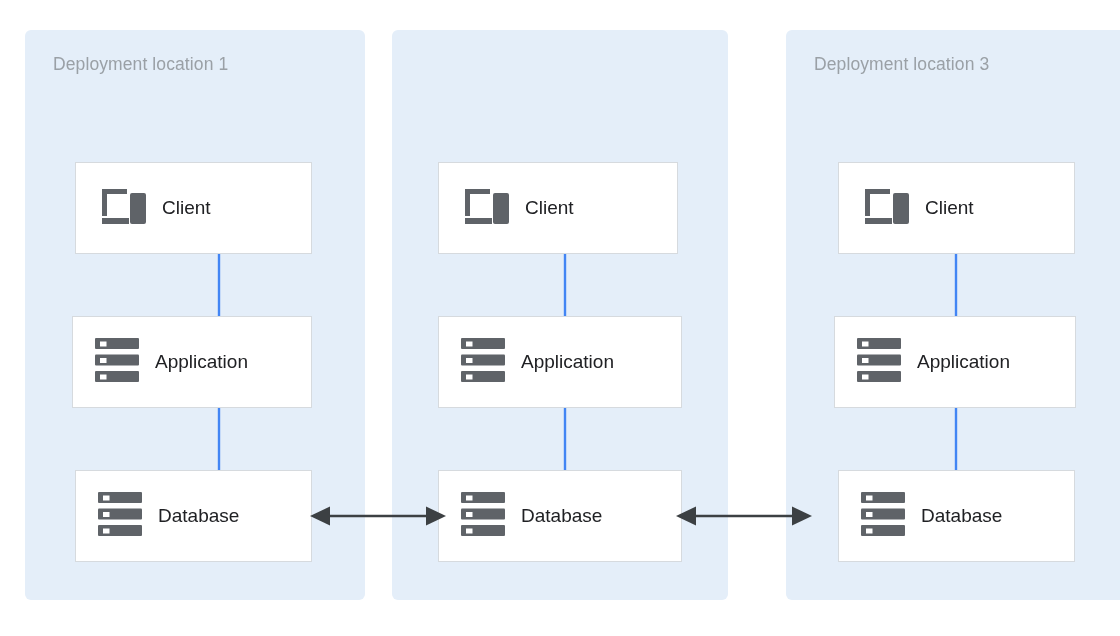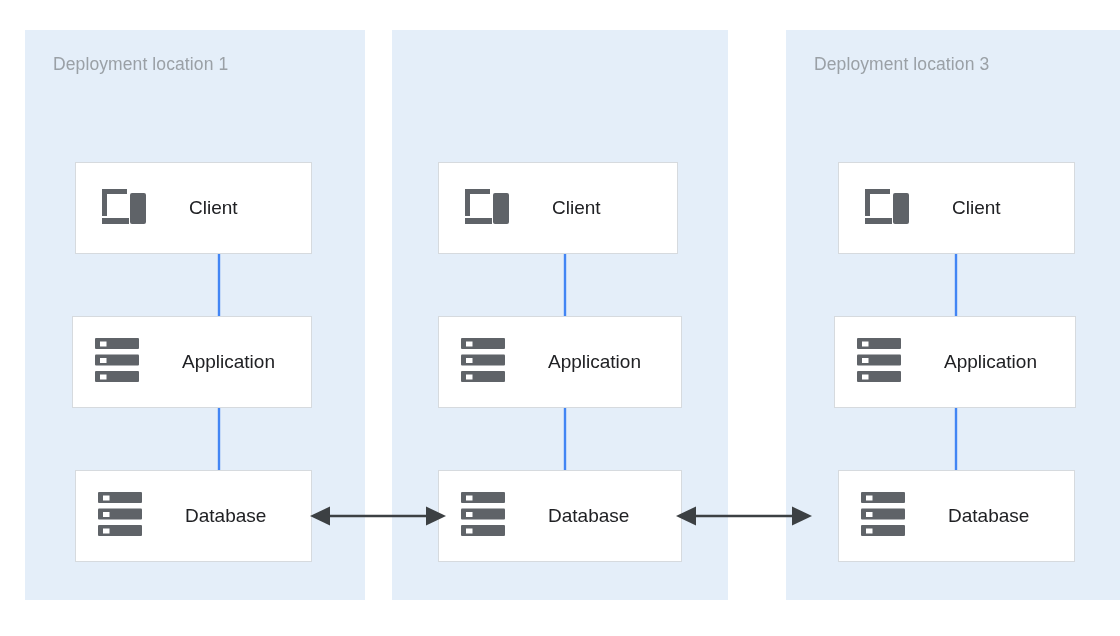--- a/index.html
+++ b/index.html
@@ -17,39 +17,39 @@
     position: relative;
     width: 1120px;
     height: 636px;
     background: #ffffff;
   }
   .panel {
     position: absolute;
     top: 30px;
     height: 570px;
     background: #e4eef9;
+    border-radius: 6px;
   }
   .panel-title {
     position: absolute;
     left: 28px;
     top: 24px;
     font-size: 17.5px;
     color: #9aa0a6;
     letter-spacing: 0.1px;
     white-space: nowrap;
   }
   .node {
     position: absolute;
     background: #ffffff;
     border: 1px solid #d6dade;
     box-sizing: border-box;
     display: flex;
     align-items: center;
     justify-content: flex-start;
-    gap: 27px;
   }
   .node-icon {
     flex: 0 0 auto;
     display: block;
     margin-left: 22px;
   }
   .node-label {
     margin-left: 16px;
     font-size: 19px;
     color: #202124;

